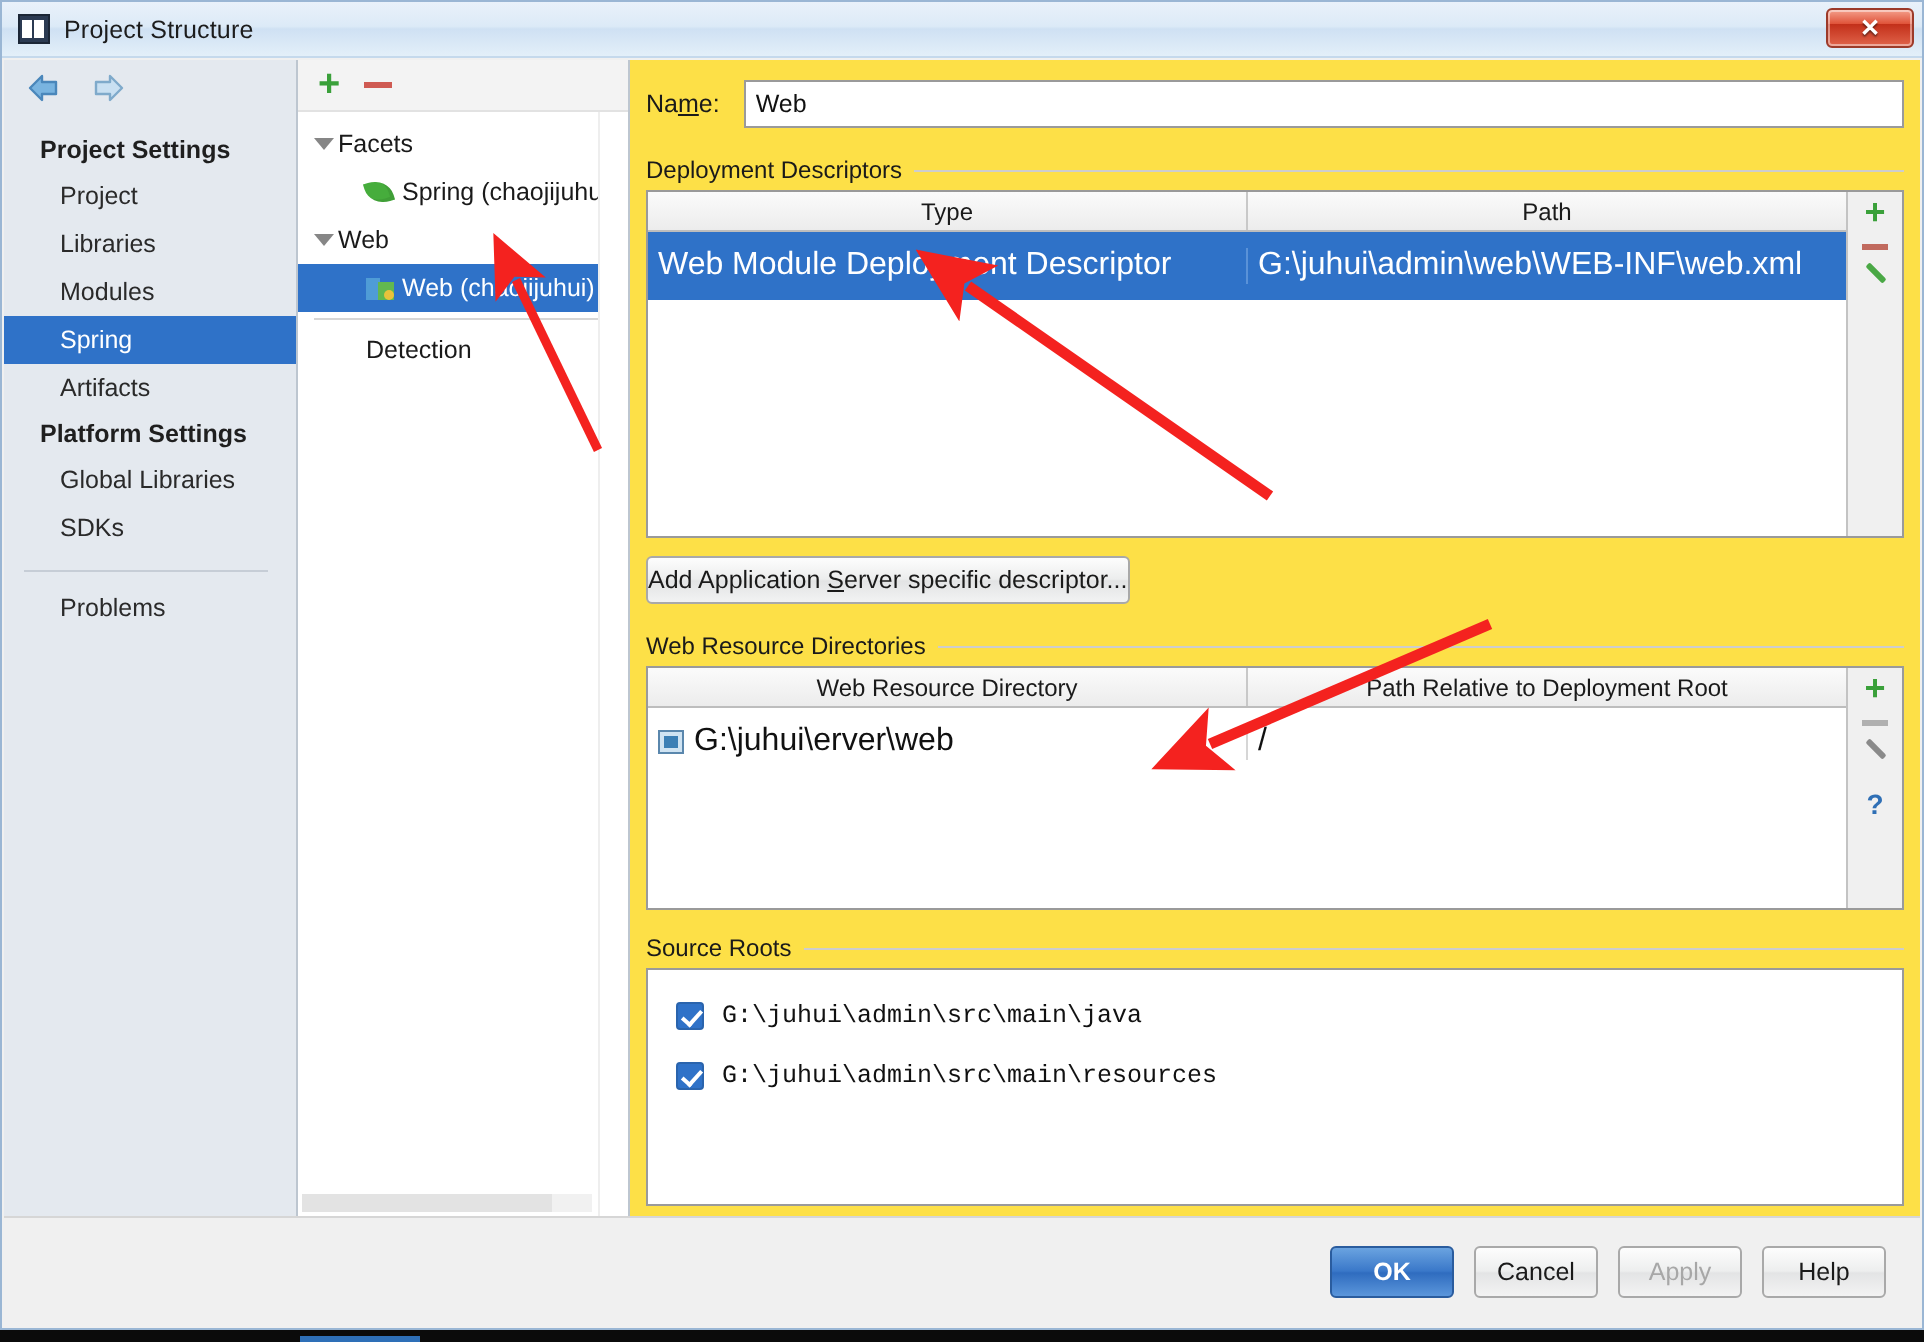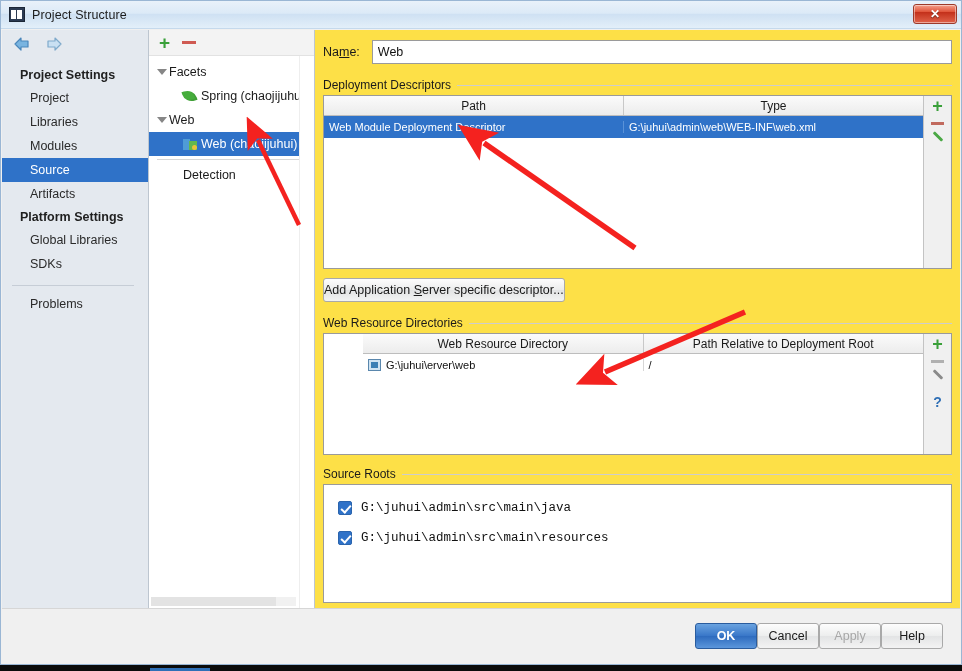--- a/index.html
+++ b/index.html
@@ -272,22 +272,22 @@
     color: #1a1a1a;
     display: flex; align-items: center; justify-content: center;
     border-right: 1px solid #c8c8c8;
     overflow: hidden;
     cursor: pointer;
   }
   .th:last-child { border-right: none; }
   .tbody { flex: 1; position: relative; }
   .tr {
     display: flex;
-    height: 22px;
-    font-size: 11px;
+    height: 34px;
+    font-size: 16px;
     color: #111;
     align-items: center;
   }
   .tr.selected { background: #2f72c8; color: #ffffff; }
   .td {
     flex: 1;
     display: flex; align-items: center;
     padding-left: 5px;
     border-right: 1px solid #d6d6d6;
     overflow: hidden;
@@ -390,20 +390,21 @@
   }
 
   
   .footer {
     position: absolute;
     left: 1px; right: 1px; bottom: 1px;
     height: 55px;
     background: #f0f0f0;
     border-top: 1px solid #d6d6d6;
     display: flex; align-items: center; justify-content: flex-end;
+    gap: 10px;
     padding-right: 17px;
   }
   .fbtn {
     width: 62px; height: 26px;
     font-family: "Liberation Sans", sans-serif;
     font-size: 12.5px;
     border-radius: 3px;
     border: 1px solid #a9a9a9;
     background: linear-gradient(to bottom,#fdfdfd,#edeeee 48%,#e3e4e5 52%,#f3f3f3);
     color: #1a1a1a;
@@ -460,21 +461,21 @@
               <path d="M10 2 L16 8 L10 14 L10 11 L3 11 L3 5 L10 5 Z" fill="#c9e0f2" stroke="#7faacb" stroke-width="1.2" stroke-linejoin="round"></path>
             </svg>
           </span>
         </div>
 
         <div class="nav-list">
           <div class="nav-group">Project Settings</div>
           <div class="nav-item">Project</div>
           <div class="nav-item">Libraries</div>
           <div class="nav-item">Modules</div>
-          <div class="nav-item selected">Source</div>
+          <div class="nav-item selected">Spring</div>
           <div class="nav-item">Artifacts</div>
 
           <div class="nav-group">Platform Settings</div>
           <div class="nav-item">Global Libraries</div>
           <div class="nav-item">SDKs</div>
 
           <div class="nav-sep"></div>
           <div class="nav-item">Problems</div>
         </div>
       </div>
@@ -541,22 +542,22 @@
         </div>
 
         <div class="section-label">
           <span>Deployment Descriptors</span>
           <span class="rule"></span>
         </div>
 
         <div class="table-wrap" style="height:174px;">
           <div class="tbl">
             <div class="thead">
+              <div class="th">Type</div>
               <div class="th">Path</div>
-              <div class="th">Type</div>
             </div>
             <div class="tbody">
               <div class="tr selected">
                 <div class="td">Web Module Deployment Descriptor</div>
                 <div class="td">G:\juhui\admin\web\WEB-INF\web.xml</div>
               </div>
             </div>
           </div>
           <div class="side-tools">
             <span class="st-plus">+</span>
@@ -571,21 +572,21 @@
           <button class="btn">
             Add Application <u>S</u>erver specific descriptor...
           </button>
         </div>
 
         <div class="section-label">
           <span>Web Resource Directories</span>
           <span class="rule"></span>
         </div>
 
-        <div class="table-wrap" style="height:122px;padding-left:39px;">
+        <div class="table-wrap" style="height:122px;">
           <div class="tbl">
             <div class="thead">
               <div class="th">Web Resource Directory</div>
               <div class="th">Path Relative to Deployment Root</div>
             </div>
             <div class="tbody">
               <div class="tr">
                 <div class="td">
                   <span class="dir-ico"></span>
                   <span>G:\juhui\erver\web</span>

